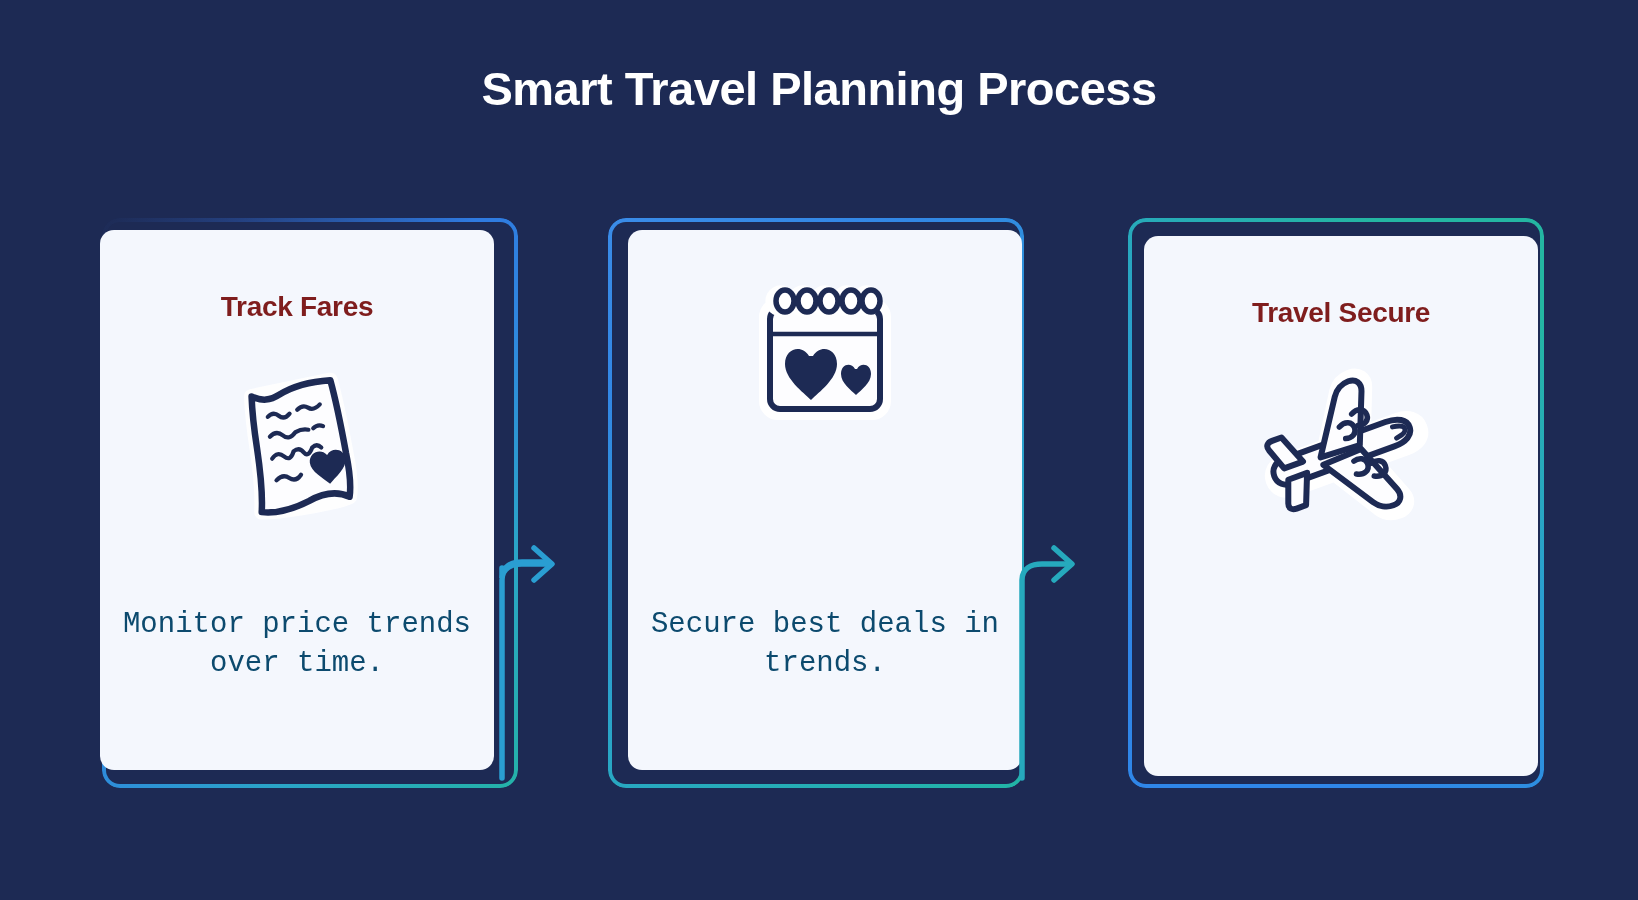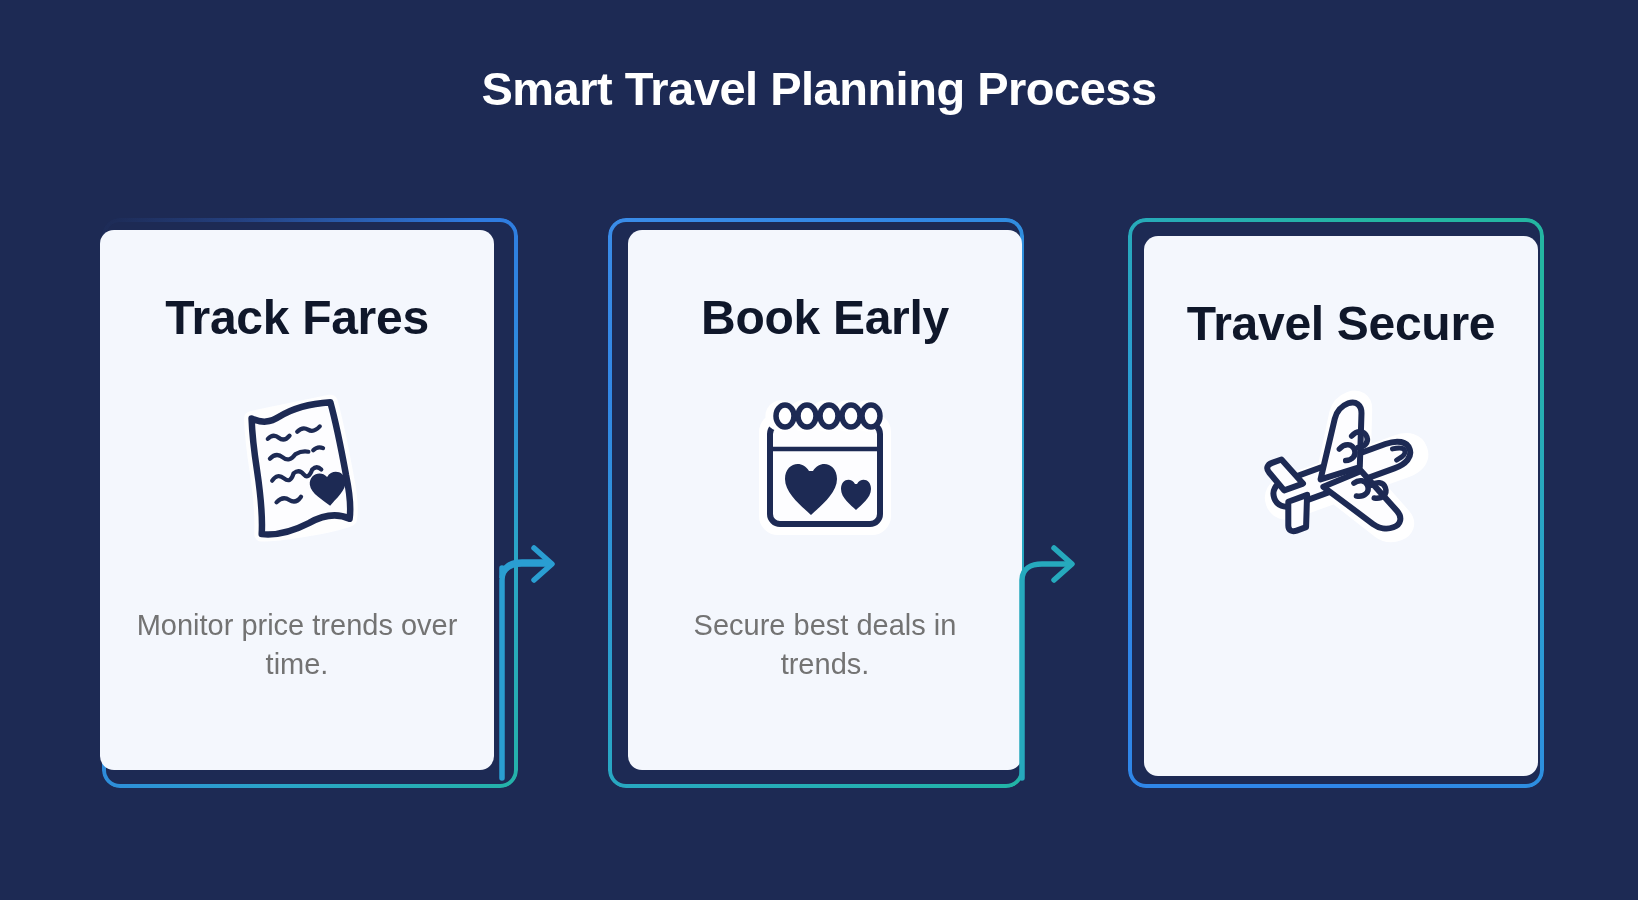--- a/index.html
+++ b/index.html
@@ -127,23 +127,23 @@
     align-items: center;
     overflow: hidden;
   }
 
   .step-1 .card { left: 12px;  top: 12px; }
   .step-2 .card { left: 20px;  top: 12px; }
   .step-3 .card { left: 16px;  top: 18px; }
 
   .card-title {
     margin-top: 62px;
-    font-size: 48px;
+    font-size: 28px;
     font-weight: 700;
-    color: #0f172a;
+    color: #7f1d1d;
     letter-spacing: -0.3px;
     text-align: center;
     line-height: 1.1;
     white-space: nowrap;
   }
 
   .card-icon {
     margin-top: 38px;
     width: 190px;
     height: 170px;
@@ -153,23 +153,24 @@
   }
 
   .card-icon svg { display: block; }
 
   .card-desc {
     position: absolute;
     left: 18px;
     right: 18px;
     top: 376px;
     font-size: 29px;
-    color: #737373;
+    color: #0c4a6e;
     text-align: center;
     line-height: 1.34;
+    font-family: Liberation Mono, monospace;
   }
 
   
   .connector {
     position: absolute;
     top: 0;
     width: 110px;
     height: 590px;
     pointer-events: none;
   }
@@ -221,21 +222,20 @@
       <svg width="110" height="590" viewBox="0 0 110 590" aria-hidden="true">
         <path d="M24 350 L24 360 C24 348 34 344 44 344 L68 344" fill="none" stroke="#2a9ed2" stroke-width="5.5" stroke-linecap="round"></path>
         <path d="M24 560 L24 362 C24 350 34 346 44 346 L70 346" fill="none" stroke="#2a9ed2" stroke-width="5.5" stroke-linecap="round" stroke-linejoin="round"></path>
         <path d="M56 330 L74 346 L56 362" fill="none" stroke="#2a9ed2" stroke-width="5.5" stroke-linecap="round" stroke-linejoin="round"></path>
       </svg>
     </div>
 
     <div class="step step-2">
       <div class="frame"></div>
       <div class="card">
-        <div class="card-title">Book Early</div>
 
         <div class="card-icon">
           <svg width="152" height="152" viewBox="0 0 152 152" aria-hidden="true">
             <rect x="17" y="28" width="118" height="108" rx="12" fill="#ffffff" stroke="#ffffff" stroke-width="14"></rect>
             <rect x="21" y="32" width="110" height="100" rx="10" fill="#fdfdff" stroke="#1d2a54" stroke-width="6"></rect>
             <line x1="22" y1="57" x2="130" y2="57" stroke="#1d2a54" stroke-width="4.5"></line>
             <g fill="none" stroke="#ffffff" stroke-width="13" stroke-linecap="round">
               <path d="M36 32 a9 9 0 1 1 0 -16"></path>
               <path d="M58 32 a9 9 0 1 1 0 -16"></path>
               <path d="M80 32 a9 9 0 1 1 0 -16"></path>

